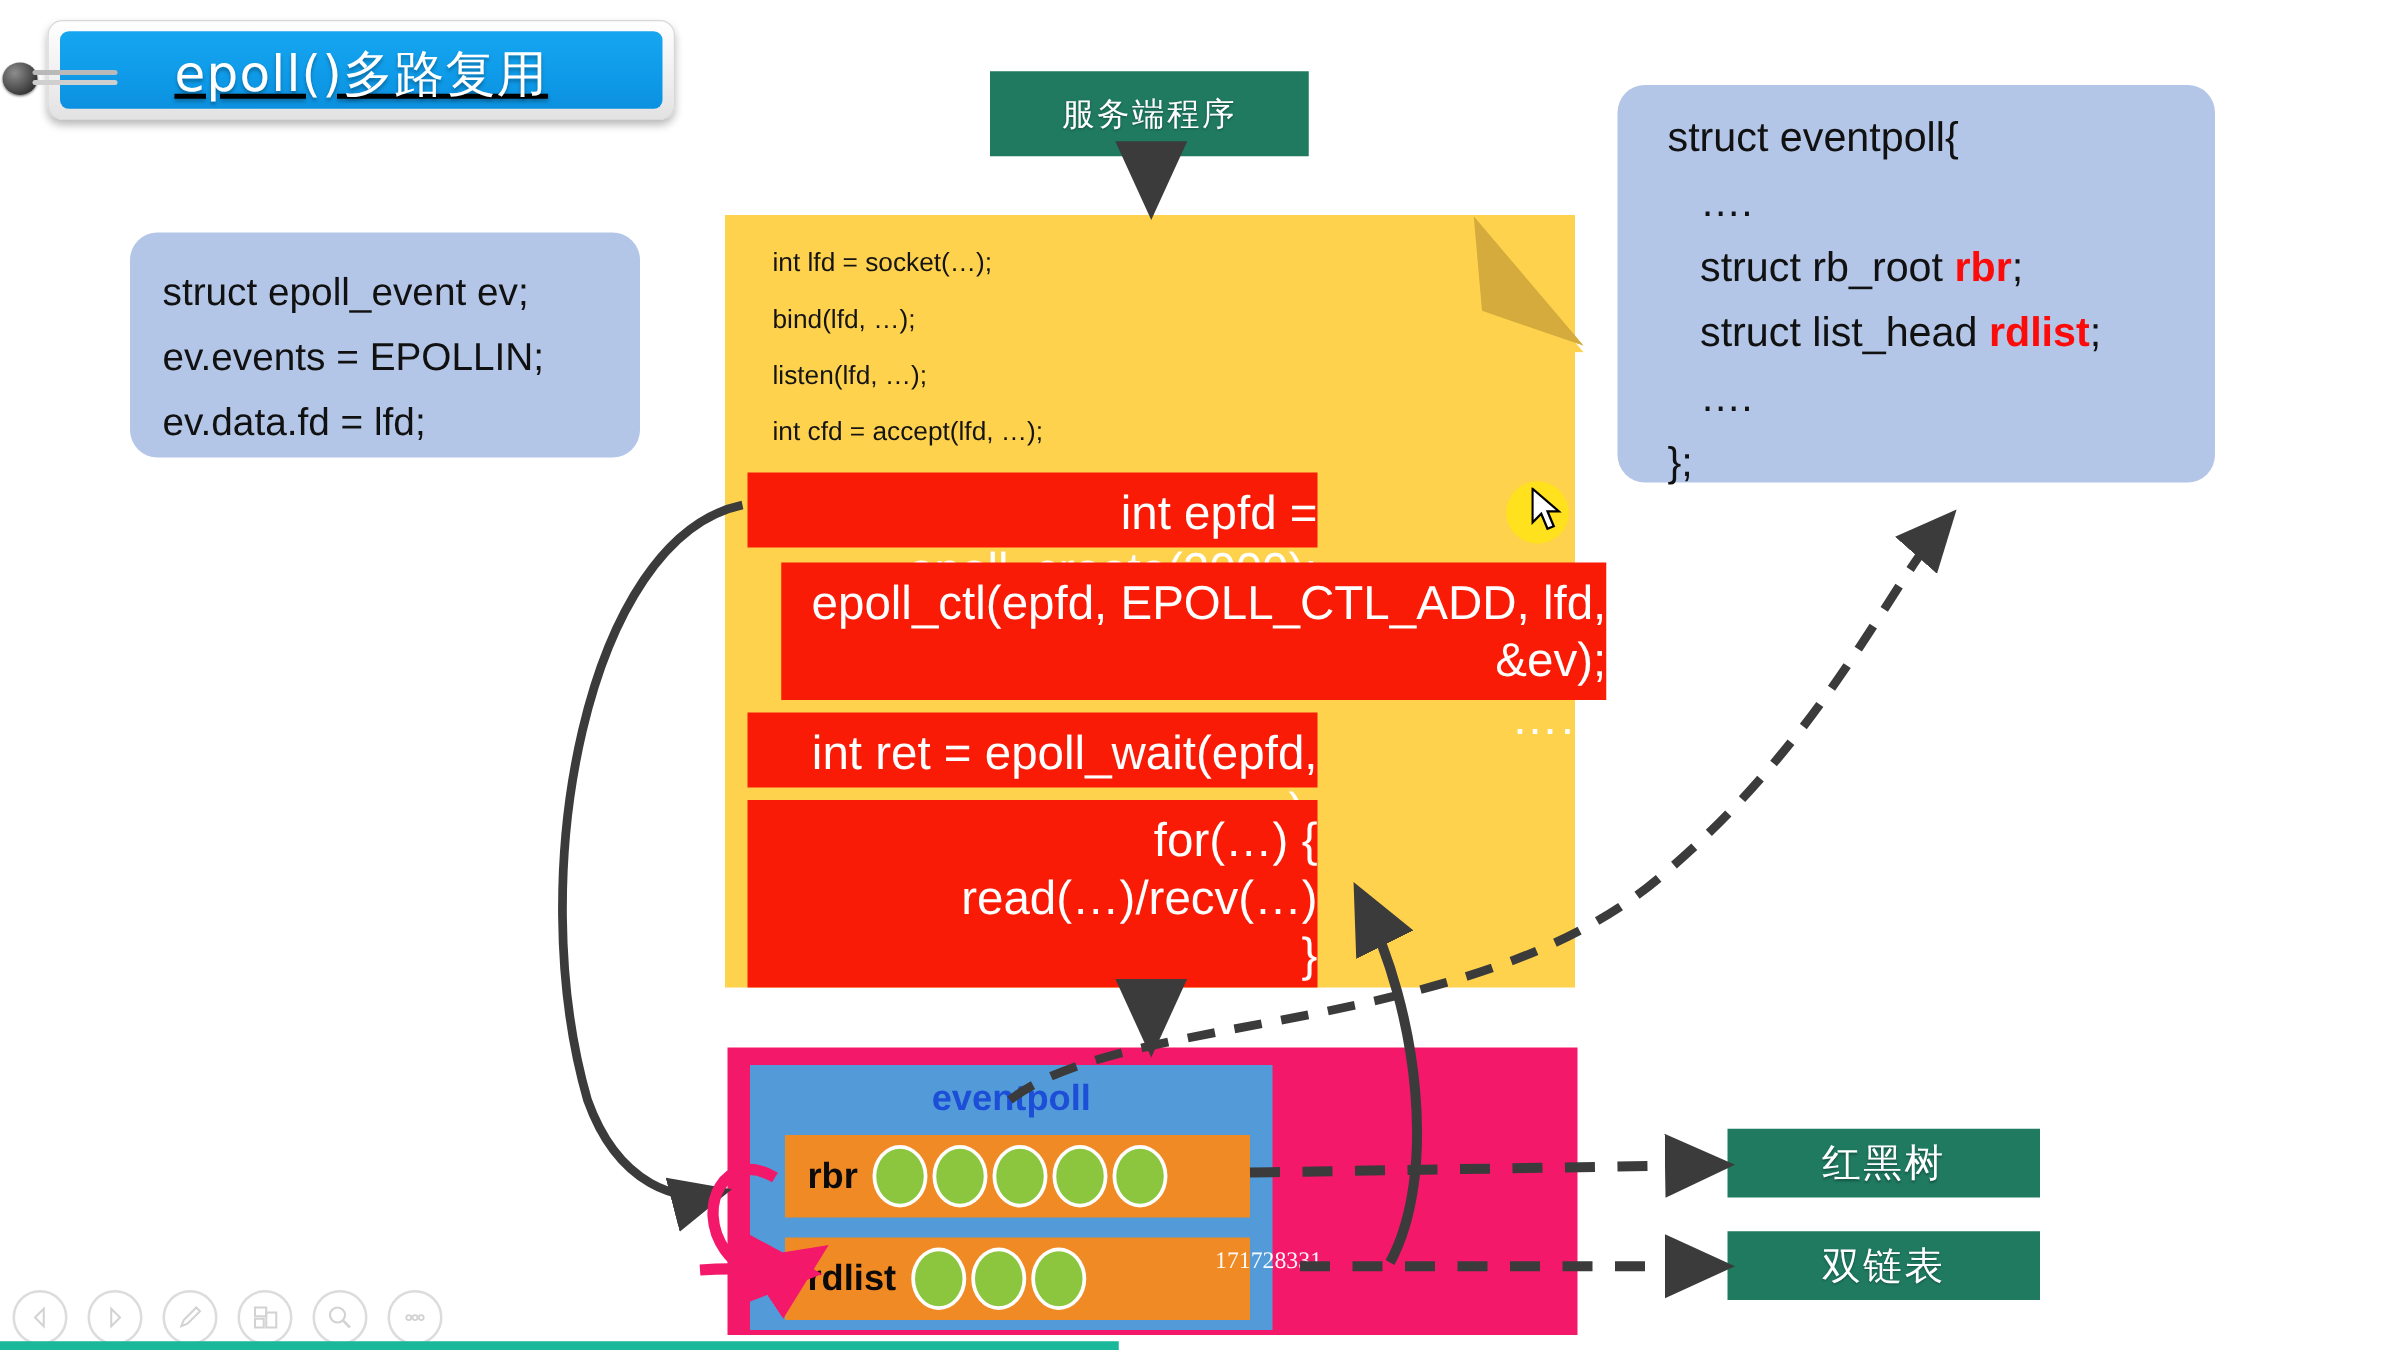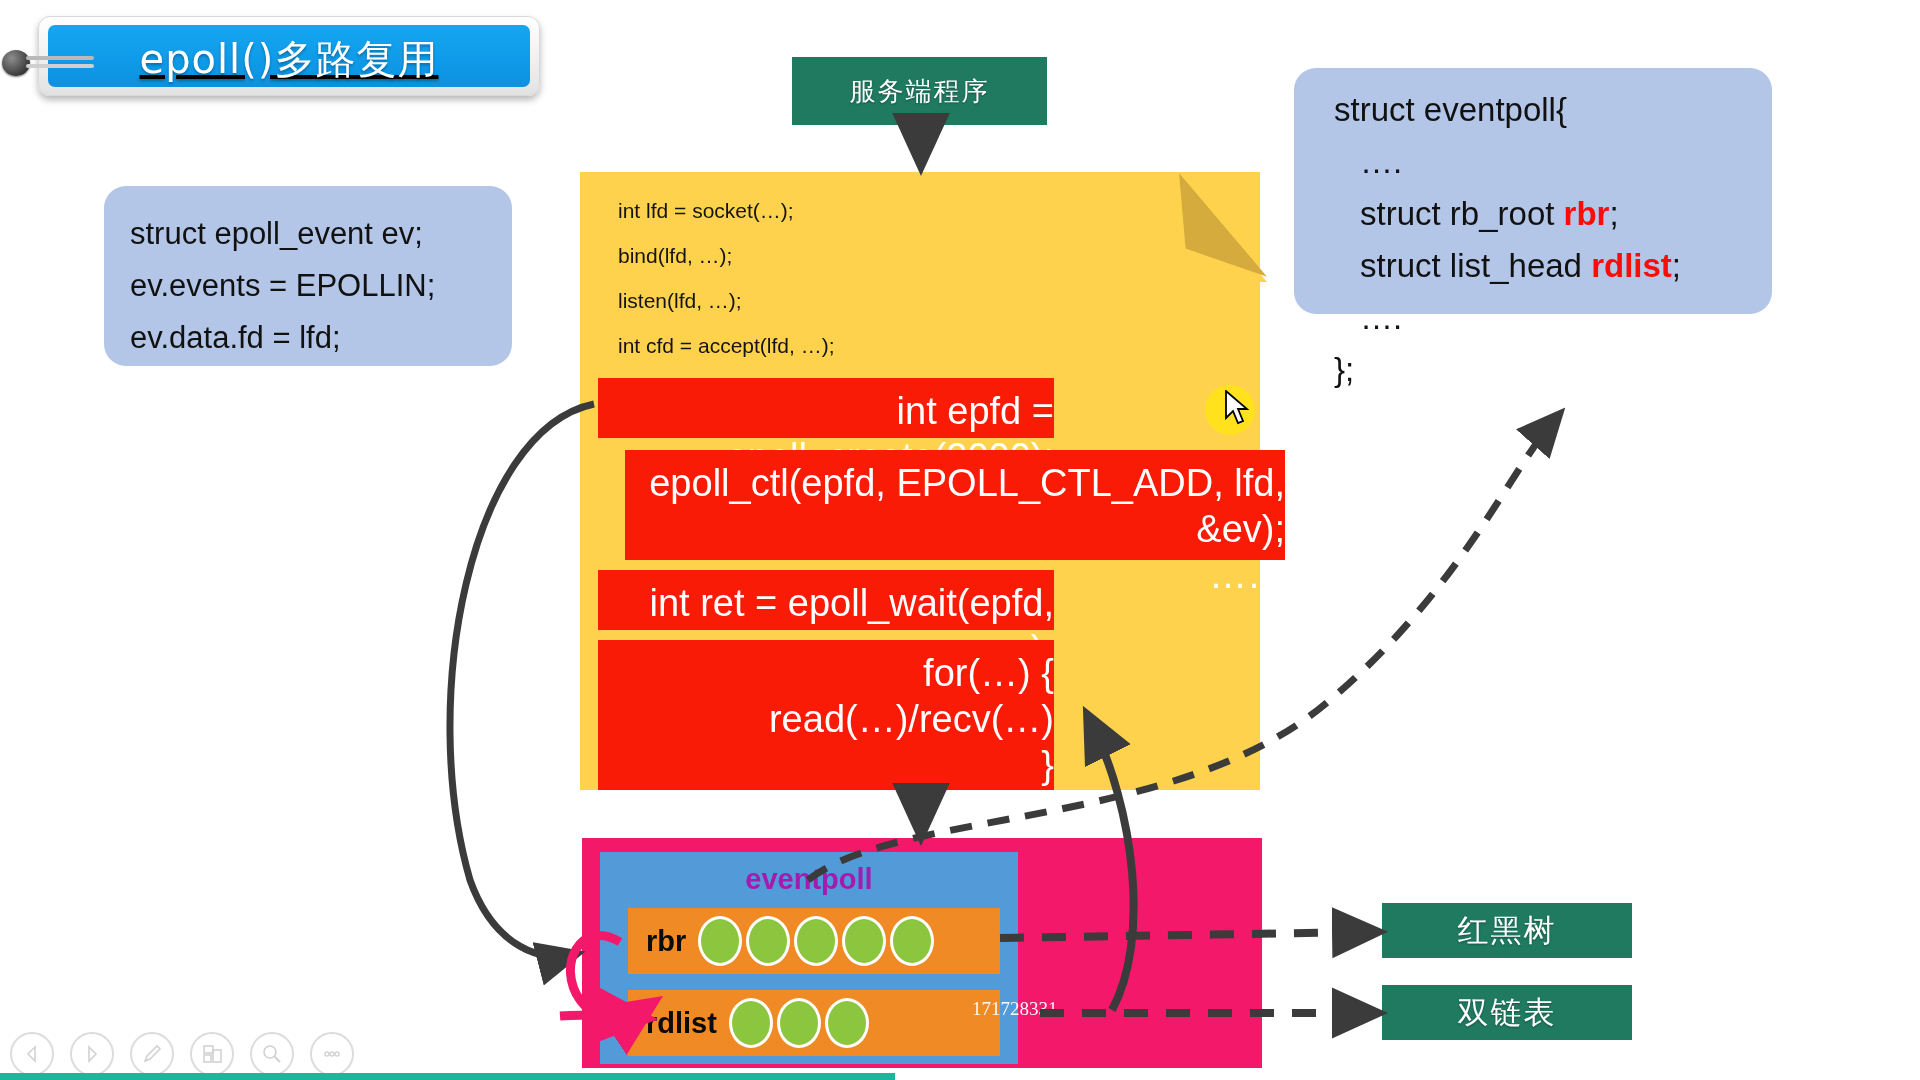--- a/index.html
+++ b/index.html
@@ -39,21 +39,21 @@
   .pin-bar1{position:absolute;left:26px;top:56px;width:68px;height:4px;background:#b9b9b9;border-radius:2px;}
   .pin-bar2{position:absolute;left:26px;top:64px;width:68px;height:4px;background:#cfcfcf;border-radius:2px;}
 
   
   .bluebox{
     position:absolute;background:#b3c6e7;border-radius:22px;
     color:#111;font-size:31px;line-height:52px;
     padding:22px 26px 24px 26px;box-sizing:border-box;
   }
   #epollEventBox{left:104px;top:186px;width:408px;height:180px;}
-  #eventpollStructBox{left:1294px;top:68px;width:478px;height:246px;
+  #eventpollStructBox{left:1294px;top:68px;width:478px;height:318px;
     font-size:33px;line-height:52px;padding:16px 0 0 40px;}
   .kw-red{color:#fc0b0b;font-weight:bold;}
   .indent1{padding-left:26px;display:block;}
 
   
   .greenbox{
     position:absolute;background:#1f7a60;color:#ffffff;
     display:flex;align-items:center;justify-content:center;
     font-size:26px;letter-spacing:2px;
     font-family:"DejaVu Sans","Liberation Sans",sans-serif;
@@ -94,21 +94,21 @@
   #strip3{left:598px;top:570px;width:456px;height:60px;}
   #strip4{left:598px;top:640px;width:456px;height:150px;}
   .code-indent{padding-left:36px;display:block;}
 
   
   #pinkPanel{position:absolute;left:582px;top:838px;width:680px;height:230px;background:#f4186b;}
   #bluePanel{position:absolute;left:600px;top:852px;width:418px;height:212px;background:#539bd8;}
   #eventpollLabel{
     position:absolute;left:600px;top:858px;width:418px;height:42px;
     display:flex;align-items:center;justify-content:center;
-    font-size:29px;font-weight:bold;color:#a21caf;
+    font-size:29px;font-weight:bold;color:#1d4ed8;
   }
   .orangerow{
     position:absolute;background:#f08a24;display:flex;align-items:center;
   }
   #rbrRow{left:628px;top:908px;width:372px;height:66px;}
   #rdlistRow{left:628px;top:990px;width:372px;height:66px;}
   .rowlabel{font-size:29px;font-weight:bold;color:#0b0b0b;margin-left:18px;margin-right:12px;}
   .node{
     width:44px;height:50px;border-radius:50%;
     background:#8cc63e;border:3px solid #ffffff;box-sizing:border-box;

